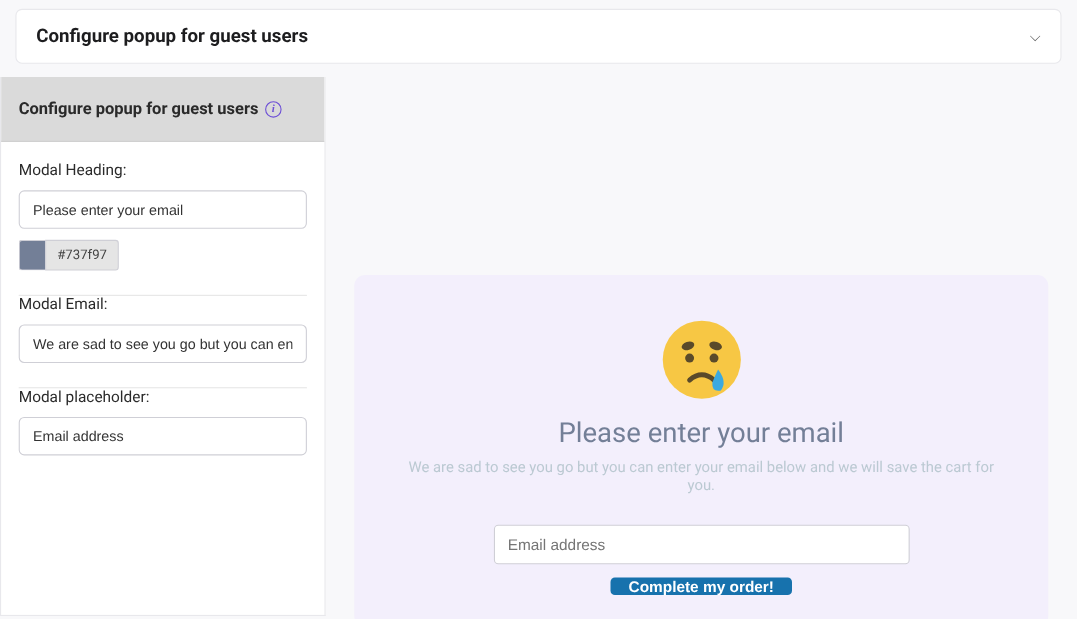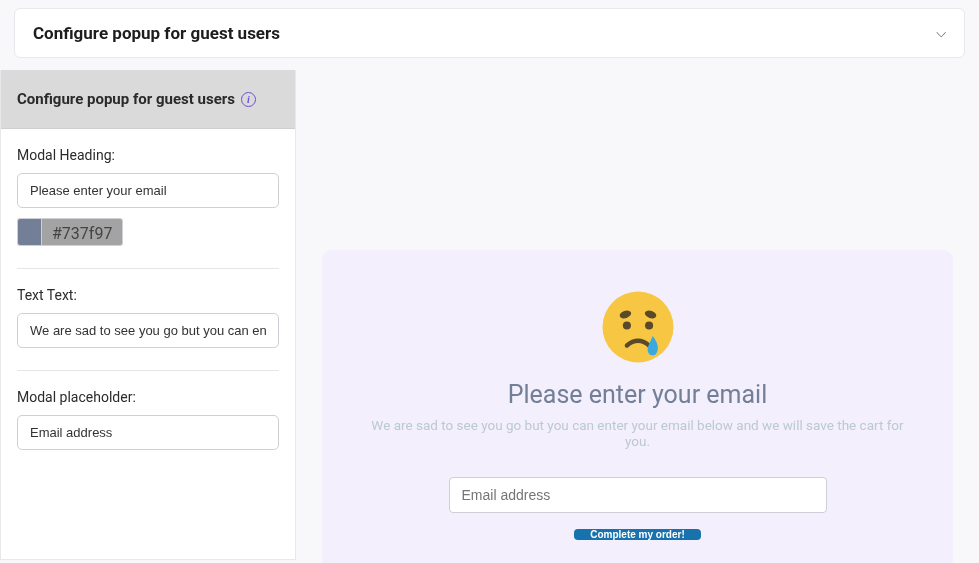--- a/index.html
+++ b/index.html
@@ -52,21 +52,21 @@
       width: 15px; height: 15px;
       border: 1.5px solid #6d4fd6;
       border-radius: 50%;
       align-items: center; justify-content: center;
       font-size: 10px; font-weight:700;
       color: #6d4fd6;
       font-family: Georgia, serif;
       font-style: italic;
     }
     .form-section { padding: 18px 16px 0 16px; }
-    .field-group { border-bottom: 1px solid #e6e6e6; padding-bottom: 22px; margin-bottom: 18px; }
+    .field-group { border-bottom: 1px solid #e6e6e6; padding-bottom: 22px; }
     .field-group:last-child { border-bottom: none; }
     .field-label { font-size: 14px; color: #2b2b2b; margin-bottom: 10px; display: block; }
     .text-input {
       width: 100%;
       border: 1px solid #cfcfd6;
       border-radius: 5px;
       padding: 9px 12px;
       font-size: 13px;
       color: #333;
       outline: none;
@@ -74,25 +74,25 @@
     .color-row { display: flex; margin-top: 10px; }
     .color-swatch {
       width: 24px; height: 28px;
       border: 1px solid #cfcfd6;
       border-right: none;
       border-radius: 3px 0 0 3px;
     }
     .color-hex {
       border: 1px solid #cfcfd6;
       border-radius: 0 3px 3px 0;
-      font-size: 16px;
+      font-size: 12px;
       padding: 5px 10px;
       height: 28px;
       color: #444;
-      background: #a3a3a3;
+      background: #e5e5e5;
     }
     .preview-wrap {
       flex: 1;
       padding: 180px 0 0 0;
     }
     .preview-card {
       margin: 0 26px;
       background: #f3effc;
       border-radius: 10px;
       padding: 40px 40px 20px 40px;
@@ -120,21 +120,21 @@
       font-size: 14px;
       background: #fff;
       margin: 0 auto 10px auto;
       display: block;
     }
     .preview-btn {
       background: #1772ad;
       color: #fff;
       border: none;
       padding: 0 16px;
-      font-size: 10px;
+      font-size: 14px;
       font-weight: 600;
       border-radius: 4px;
       cursor: pointer;
     }
   </style>
 </head>
 <body>
 
 <div class="header-bar">
   <h1>Configure popup for guest users</h1>
@@ -154,21 +154,21 @@
       <div class="field-group">
         <label class="field-label">Modal Heading:</label>
         <input type="text" class="text-input" value="Please enter your email" style="">
         <div class="color-row">
           <div class="color-swatch" style="background:#737f97"></div>
           <div class="color-hex">#737f97</div>
         </div>
       </div>
 
       <div class="field-group">
-        <label class="field-label">Text Text:</label>
+        <label class="field-label">Modal Email:</label>
         <input type="text" class="text-input" value="We are sad to see you go but you can enter your email below and we will save the cart for you." style="">
       </div>
 
       <div class="field-group">
         <label class="field-label">Modal placeholder:</label>
         <input type="text" class="text-input" value="Email address" style="">
       </div>
 
     </div>
   </div>

